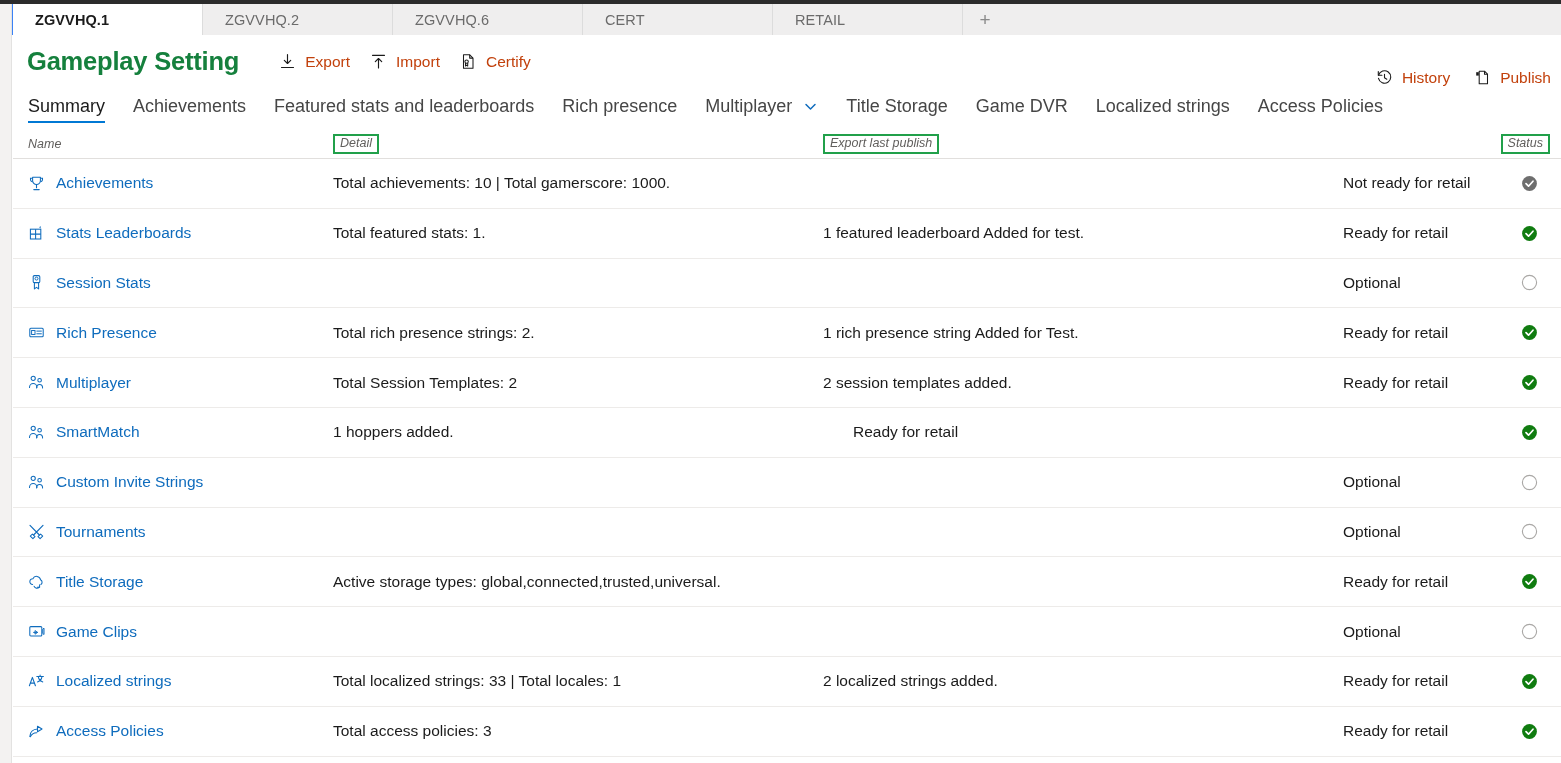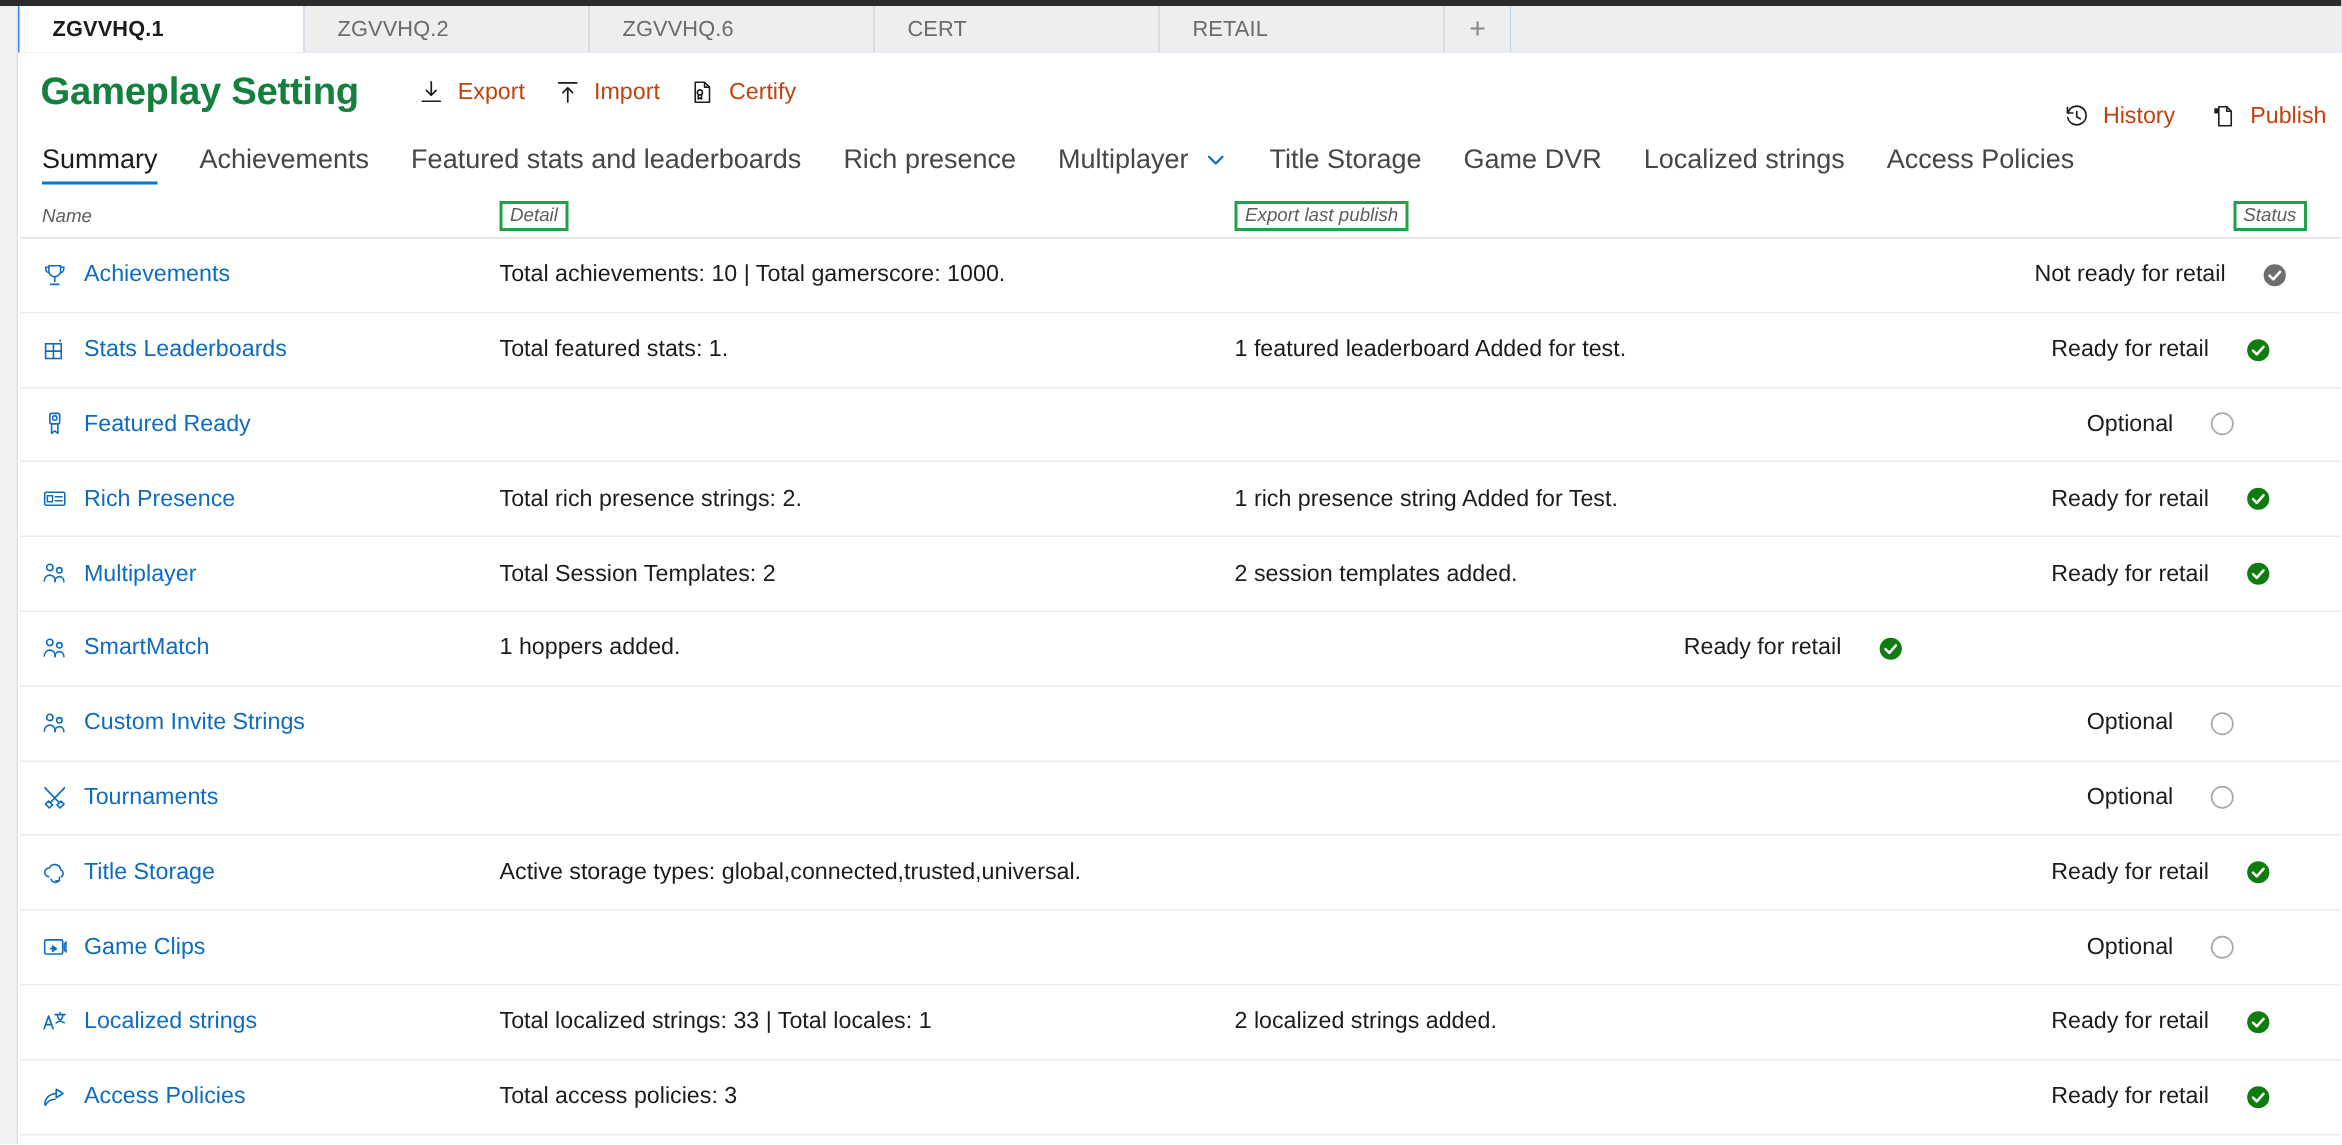--- a/index.html
+++ b/index.html
@@ -185,21 +185,21 @@
   .th .boxed {
     border: 2.5px solid #21a04a;
     padding: 1px 5px 2px 5px;
     line-height: 13px;
     display: inline-block;
     color: #605e5c;
   }
   .col-name   { width: 305px; flex: 0 0 305px; }
   .col-detail { width: 490px; flex: 0 0 490px; }
   .col-since  { width: 520px; flex: 0 0 520px; }
-  .col-status { flex: 1; display: flex; justify-content: flex-end; padding-right: 23px; }
+  .col-status { flex: 1; display: flex; justify-content: flex-end; padding-right: 11px; }
 
   .trow {
     display: flex;
     align-items: center;
     height: 49.8px;
     border-bottom: 1px solid #edebe9;
     padding-left: 15px;
   }
   .cell-name {
     display: flex;
@@ -214,21 +214,21 @@
     display: flex; align-items: center; justify-content: center;
     flex: 0 0 17px;
   }
   .cell-text {
     font-size: 15.5px;
     color: #1b1b1b;
   }
   .cell-status {
     display: flex;
     align-items: center;
-    justify-content: center;
+    justify-content: space-between;
     gap: 24px;
     font-size: 15.5px;
     color: #1b1b1b;
     padding-right: 23px;
     flex: 1;
   }
   .status-dot { width: 17px; height: 17px; flex: 0 0 17px; display: flex; }
 
   svg { display: block; }
 </style>
@@ -420,21 +420,21 @@
           </div>
           <div class="trow">
             <div class="cell-name col-name">
               <span class="row-ico">
                 <svg width="17" height="17" viewBox="0 0 17 17">
                   <rect x="5.2" y="1.6" width="6.6" height="7" rx="1.2" fill="none" stroke="#0f6cbd" stroke-width="1.05"></rect>
                   <circle cx="8.5" cy="4.6" r="1.5" fill="none" stroke="#0f6cbd" stroke-width="1"></circle>
                   <path d="M6.4 8.6v6.3l2.1-1.6 2.1 1.6V8.6" fill="none" stroke="#0f6cbd" stroke-width="1.05" stroke-linejoin="round"></path>
                 </svg>
               </span>
-              <span>Featured Ready</span>
+              <span>Session Stats</span>
             </div>
             <div class="cell-text col-detail"></div>
             <div class="cell-text col-since"></div>
             <div class="cell-status">
               <span>Optional</span>
               <span class="status-dot">
                 <svg width="17" height="17" viewBox="0 0 17 17">
                   <circle cx="8.5" cy="8.5" r="7.1" fill="#ffffff" stroke="#a9a7a5" stroke-width="1.1"></circle>
                 </svg>
               </span>

